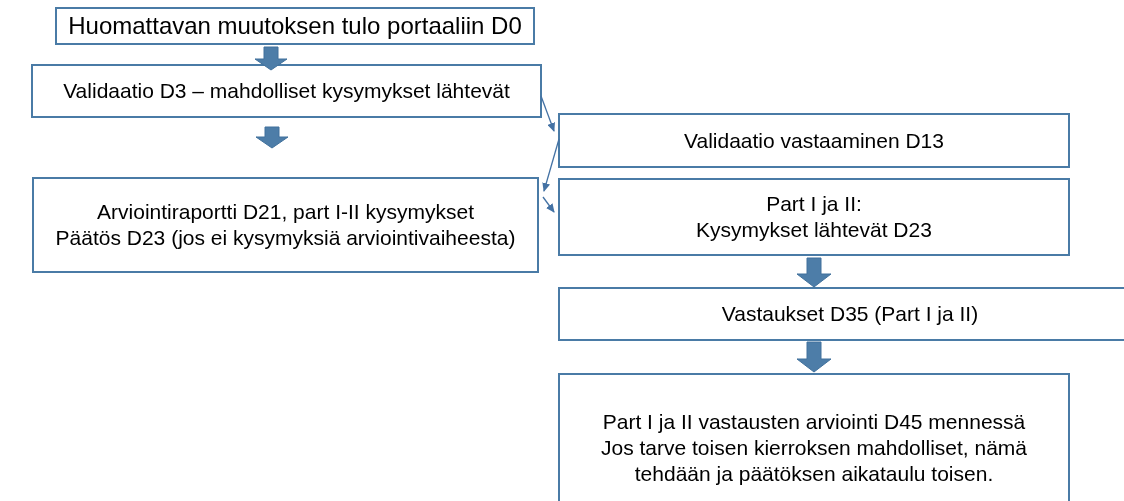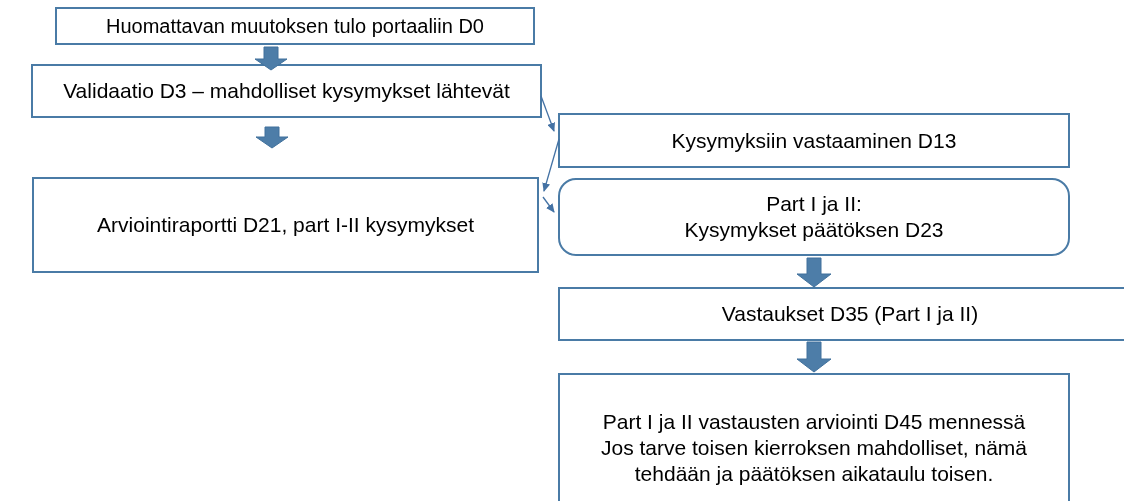--- a/index.html
+++ b/index.html
@@ -27,26 +27,26 @@
     justify-content: center;
     text-align: center;
     font-size: 21px;
     line-height: 26px;
     color: #000000;
   }
   .node .line {
     width: 100%;
   }
   
-  .n-portal     { left: 55px;  top: 7px;   width: 480px; height: 38px;  font-size: 20px; }
+  .n-portal     { left: 55px;  top: 7px;   width: 480px; height: 38px;  font-size: 24px; }
   .n-validation { left: 31px;  top: 64px;  width: 511px; height: 54px;  }
   .n-report     { left: 32px;  top: 149px; width: 507px; height: 96px; margin-top: 28px;  }
   
   .n-qa         { left: 558px; top: 113px; width: 512px; height: 55px;  }
-  .n-partq      { left: 558px; top: 178px; width: 512px; height: 78px; border-radius: 18px;  }
+  .n-partq      { left: 558px; top: 178px; width: 512px; height: 78px;  }
   .n-answers    { left: 558px; top: 287px; width: 584px; height: 54px;  }
   .n-final      { left: 558px; top: 373px; width: 512px; height: 149px; }
   .overlay {
     position: absolute;
     left: 0;
     top: 0;
     width: 1124px;
     height: 501px;
     pointer-events: none;
   }
@@ -59,29 +59,30 @@
   <div class="node n-portal">
     <div class="line">Huomattavan muutoksen tulo portaaliin D0</div>
   </div>
 
   <div class="node n-validation">
     <div class="line">Validaatio D3 – mahdolliset kysymykset lähtevät</div>
   </div>
 
   <div class="node n-report">
     <div class="line">Arviointiraportti D21, part I-II kysymykset</div>
+    <div class="line">Päätös D23 (jos ei kysymyksiä arviointivaiheesta)</div>
   </div>
 
   <div class="node n-qa">
-    <div class="line">Kysymyksiin vastaaminen D13</div>
+    <div class="line">Validaatio vastaaminen D13</div>
   </div>
 
   <div class="node n-partq">
     <div class="line">Part I ja II:</div>
-    <div class="line">Kysymykset päätöksen D23</div>
+    <div class="line">Kysymykset lähtevät D23</div>
   </div>
 
   <div class="node n-answers">
     <div class="line">Vastaukset D35 (Part I ja II)</div>
   </div>
 
   <div class="node n-final">
     <div class="line">Part I ja II vastausten arviointi D45 mennessä</div>
     <div class="line">Jos tarve toisen kierroksen mahdolliset, nämä</div>
     <div class="line">tehdään ja päätöksen aikataulu toisen.</div>

